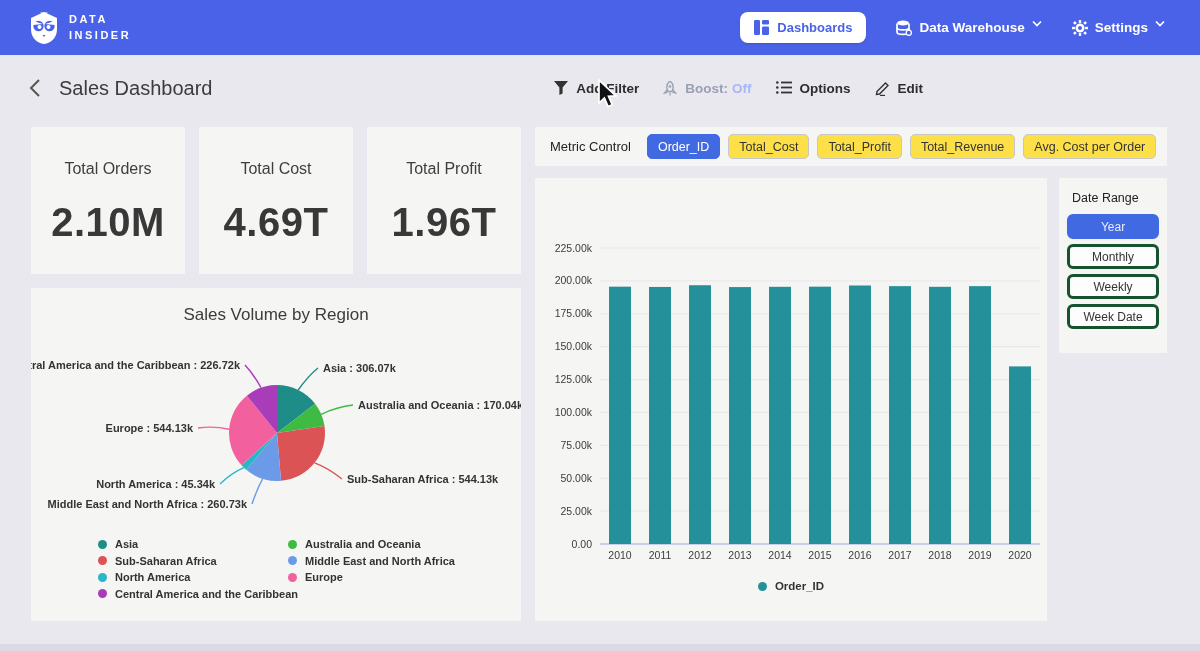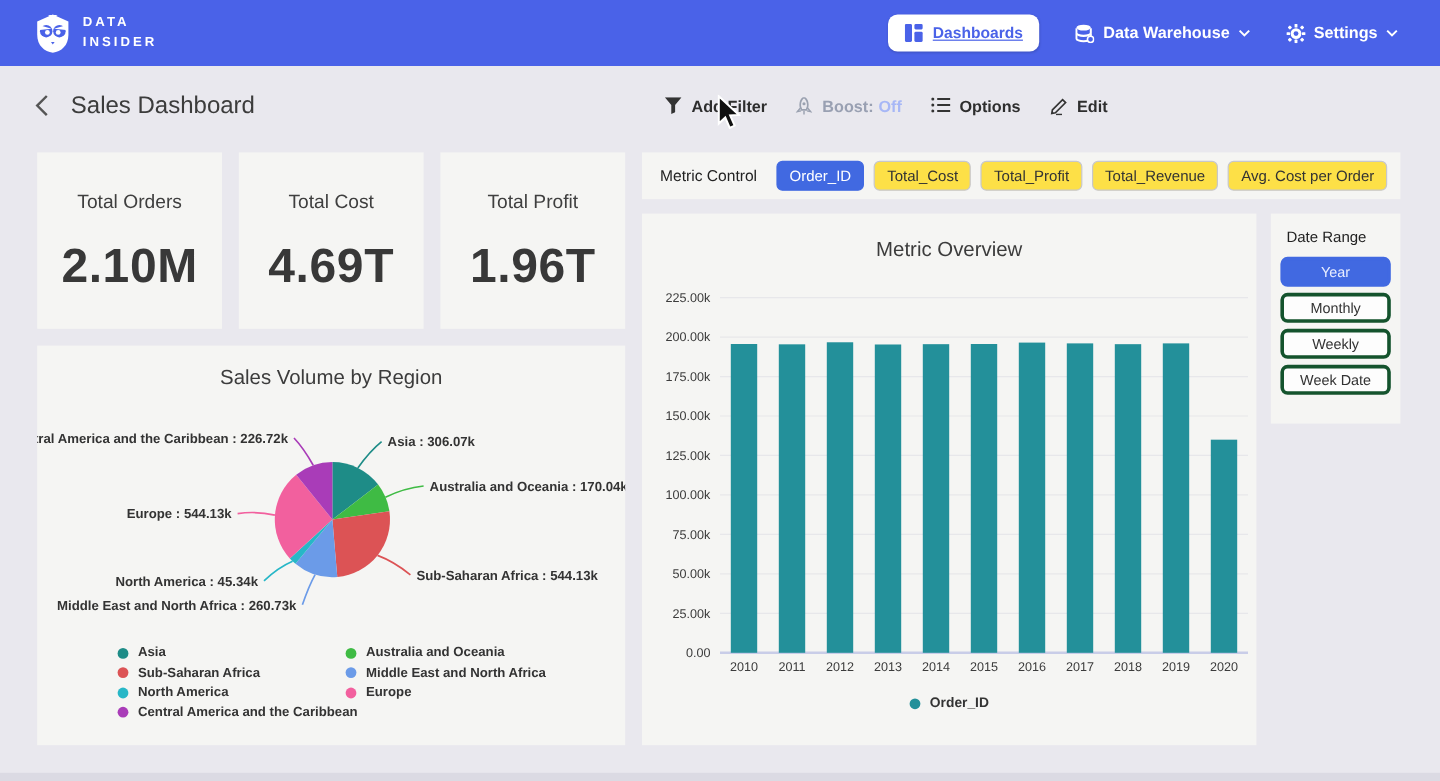--- a/index.html
+++ b/index.html
@@ -16,23 +16,22 @@
     background:#4A62E8; display:flex; align-items:center;
   }
   .logo-wrap { display:flex; align-items:center; gap:9px; margin-left:28px; }
   .logo-text { color:#fff; font-size:11px; font-weight:700; letter-spacing:2.5px; line-height:1.45; }
   .nav-right { margin-left:auto; display:flex; align-items:center; gap:30px; margin-right:35px; }
   .nav-pill {
     background:#fff; border-radius:8px; height:31px; padding:0 14px;
     display:flex; align-items:center; gap:8px; cursor:pointer;
     color:#4A62E8; font-size:13px; font-weight:700;
     box-shadow:0 1px 2px rgba(0,0,0,.15);
-    text-decoration:underline;
-  }
-  .nav-item { display:flex; align-items:center; gap:7px; color:#fff; font-size:13.5px; font-weight:600; cursor:pointer; }
+  }
+  .nav-item { display:flex; gap:7px; color:#fff; font-size:13.5px; font-weight:600; cursor:pointer; }
   
   .page-header { position:absolute; top:55px; left:0; width:956px; height:66px; display:flex; align-items:center; }
   .back-btn { margin-left:28px; cursor:pointer; display:flex; align-items:center; }
   .page-title { margin-left:18px; font-size:20px; font-weight:500; color:#3c3c3c; }
   .header-actions { margin-left:auto; margin-right:33px; display:flex; align-items:center; gap:24px; }
   .h-action { display:flex; align-items:flex-start; gap:8px; font-size:13.5px; font-weight:600; color:#2e2e2e; cursor:pointer; }
   .h-action.dim { color:#99A0B2; cursor:default; }
   .boost-off { color:#A7B7F6; }
   
   .card { position:absolute; background:#F5F5F3; }
@@ -263,21 +262,20 @@
         <span>Middle East and North Africa</span>
       </div>
       <div class="legend-item" style="left: 257px; top: 33px;">
         <span class="legend-dot" style="background: rgb(242, 96, 158);"></span>
         <span>Europe</span>
       </div>
     </div>
 </div>
 
 <div class="card bar-card">
-  <div class="chart-title" style="padding-top:20px">Metric Overview</div>
   <svg id="bar-svg" class="bar-svg" width="512" height="443" viewBox="0 0 512 443">
       <line x1="65" x2="505" y1="366" y2="366" stroke="#C9CDE8" stroke-width="2"></line>
       <text x="57" y="369.5" text-anchor="end" font-size="10.5" fill="#3c3c3c" font-family="&quot;Liberation Sans&quot;,sans-serif">0.00</text>
       <line x1="65" x2="505" y1="333.1111111111111" y2="333.1111111111111" stroke="#E7E7EA" stroke-width="1"></line>
       <text x="57" y="336.6111111111111" text-anchor="end" font-size="10.5" fill="#3c3c3c" font-family="&quot;Liberation Sans&quot;,sans-serif">25.00k</text>
       <line x1="65" x2="505" y1="300.22222222222223" y2="300.22222222222223" stroke="#E7E7EA" stroke-width="1"></line>
       <text x="57" y="303.72222222222223" text-anchor="end" font-size="10.5" fill="#3c3c3c" font-family="&quot;Liberation Sans&quot;,sans-serif">50.00k</text>
       <line x1="65" x2="505" y1="267.33333333333337" y2="267.33333333333337" stroke="#E7E7EA" stroke-width="1"></line>
       <text x="57" y="270.83333333333337" text-anchor="end" font-size="10.5" fill="#3c3c3c" font-family="&quot;Liberation Sans&quot;,sans-serif">75.00k</text>
       <line x1="65" x2="505" y1="234.44444444444446" y2="234.44444444444446" stroke="#E7E7EA" stroke-width="1"></line>

